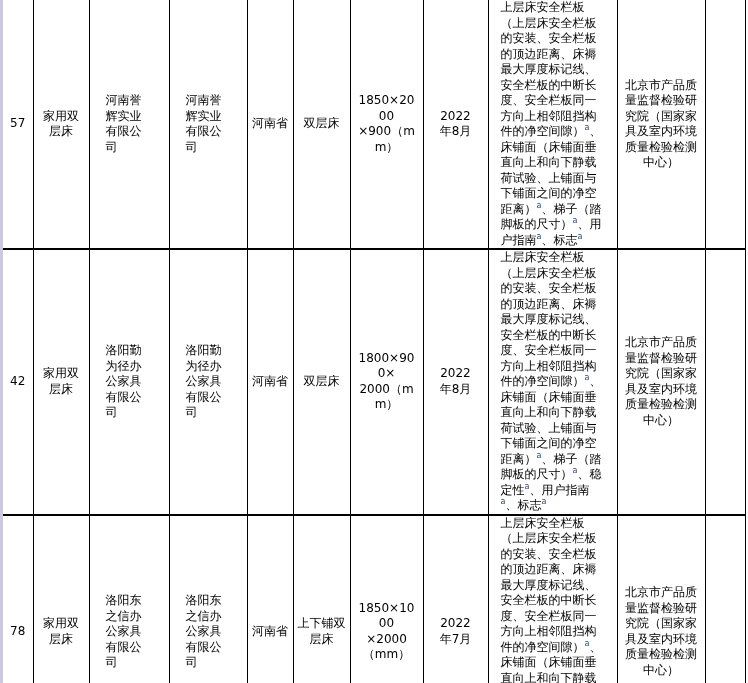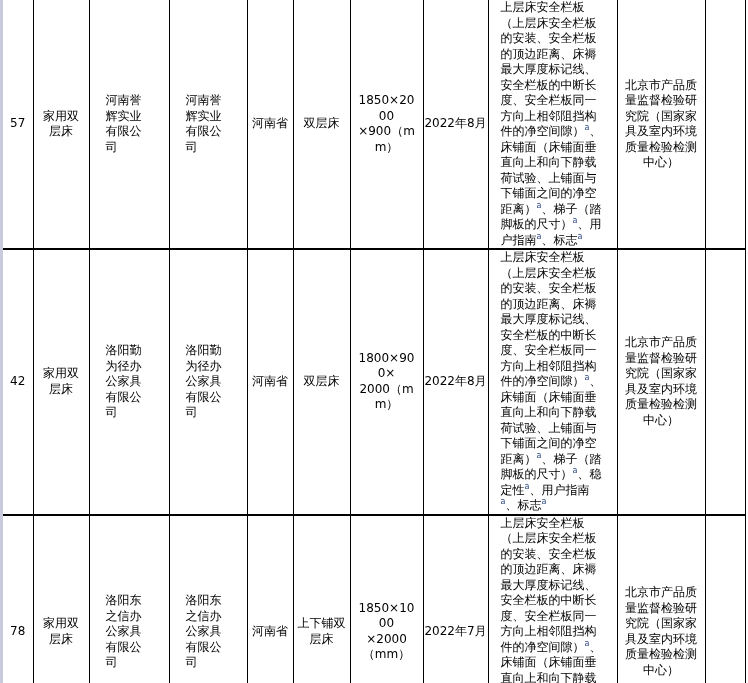--- a/index.html
+++ b/index.html
@@ -18,21 +18,21 @@
     overflow:hidden;word-break:break-all;
   }
   tr:first-child td{border-top:none;}
   td:first-child{border-left:none;}
   .c-seq{text-align:center;padding:0 2px;}
   .c-name{text-align:center;padding:0 4px;}
   .c-mfr{text-align:left;padding:0 16px;}
   .c-prov{text-align:center;padding:0 2px;}
   .c-type{text-align:center;padding:0 4px;}
   .c-spec{text-align:center;padding:0 6px;white-space:pre-line;}
-  .c-date{text-align:center;padding:0;}
+  .c-date{text-align:center;padding:16px;}
   .c-items{text-align:left;padding:0 12px;}
   .c-agency{text-align:center;padding:15px 3px;}
   .c-blank{padding:0;}
   sup.fn{font-size:8px;line-height:0;vertical-align:super;color:#27427c;}
 </style>
 </head>
 <body style="background: rgb(255, 255, 255);">
 
 <div class="left-strip" style="background: rgb(201, 202, 222);"></div>
 

